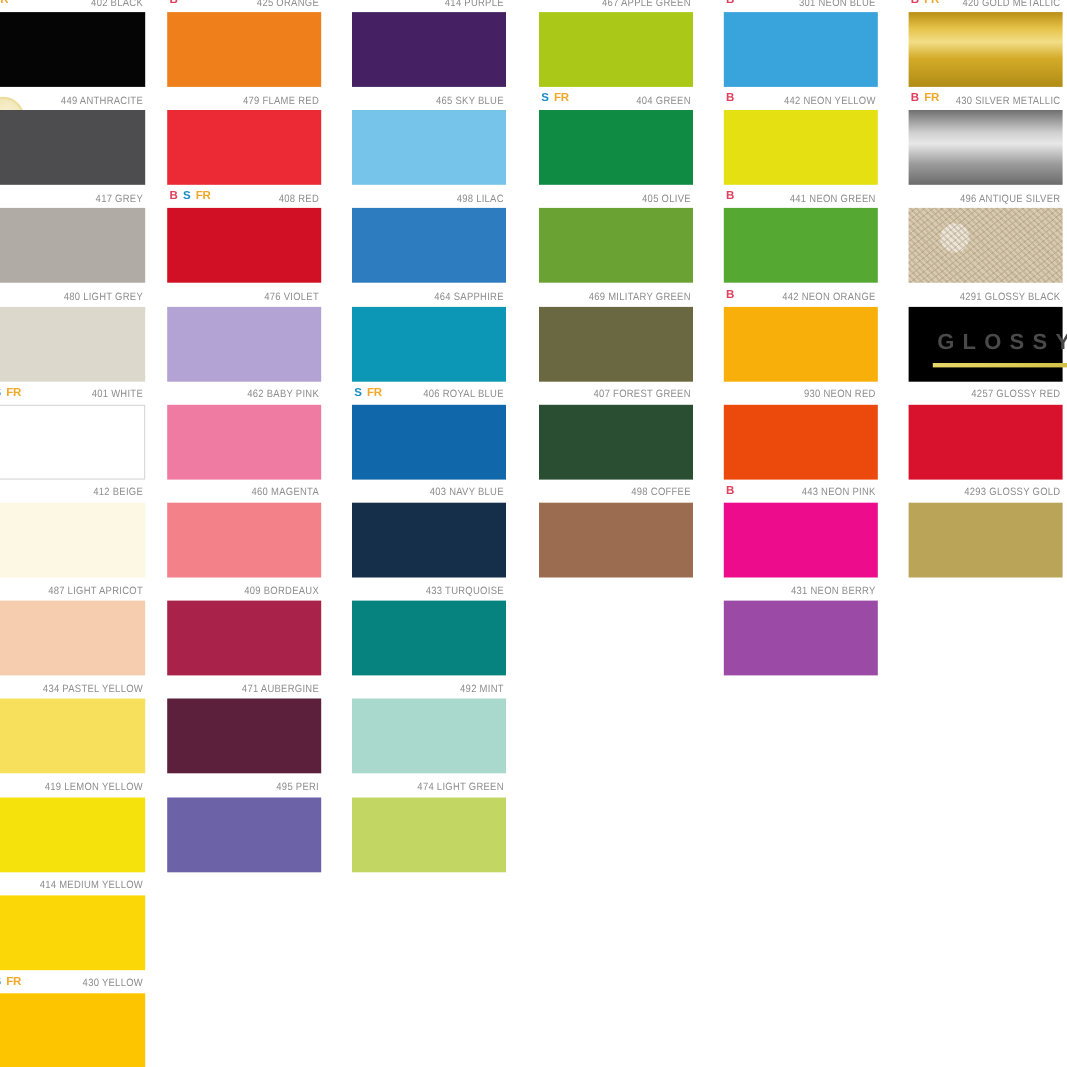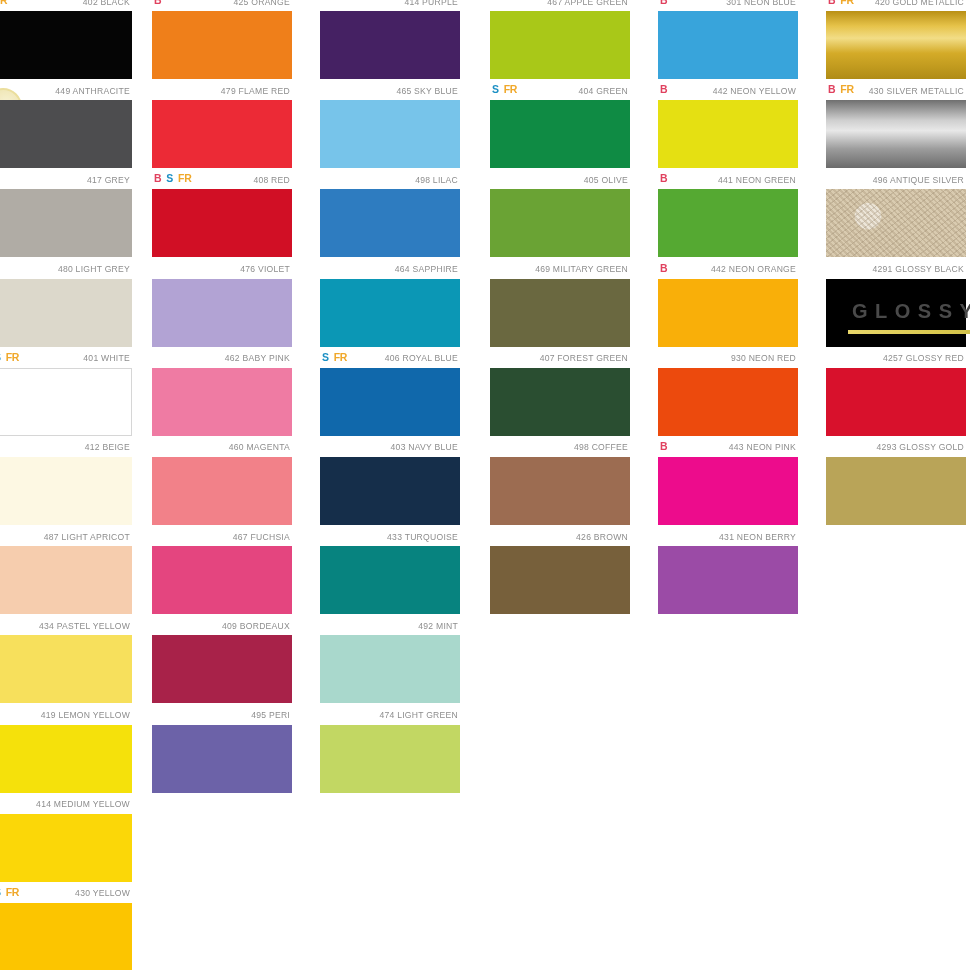--- a/index.html
+++ b/index.html
@@ -247,32 +247,32 @@
         <div class="swatch" title="462 BABY PINK" style="background: rgb(239, 123, 163);"></div>
       </div>
       <div class="cell">
         <div class="labelrow">
           <span class="cname">460 MAGENTA</span>
         </div>
         <div class="swatch" title="460 MAGENTA" style="background: rgb(242, 129, 137);"></div>
       </div>
       <div class="cell">
         <div class="labelrow">
-          <span class="cname">467 FUCHSIA</span>
-        </div>
-        <div class="swatch" title="467 FUCHSIA" style="background: rgb(228, 69, 127);"></div>
-      </div>
-      <div class="cell">
-        <div class="labelrow">
           <span class="cname">409 BORDEAUX</span>
         </div>
         <div class="swatch" title="409 BORDEAUX" style="background: rgb(168, 34, 73);"></div>
       </div>
       <div class="cell">
         <div class="labelrow">
+          <span class="cname">471 AUBERGINE</span>
+        </div>
+        <div class="swatch" title="471 AUBERGINE" style="background: rgb(92, 31, 60);"></div>
+      </div>
+      <div class="cell">
+        <div class="labelrow">
           <span class="cname">495 PERI</span>
         </div>
         <div class="swatch" title="495 PERI" style="background: rgb(108, 98, 168);"></div>
       </div>
     </div>
     <div class="col col-2" style="top: -8px;">
       <div class="cell">
         <div class="labelrow">
           <span class="cname">414 PURPLE</span>
         </div>
@@ -364,26 +364,20 @@
         <div class="labelrow">
           <span class="cname">407 FOREST GREEN</span>
         </div>
         <div class="swatch" title="407 FOREST GREEN" style="background: rgb(42, 78, 49);"></div>
       </div>
       <div class="cell">
         <div class="labelrow">
           <span class="cname">498 COFFEE</span>
         </div>
         <div class="swatch" title="498 COFFEE" style="background: rgb(156, 108, 81);"></div>
-      </div>
-      <div class="cell">
-        <div class="labelrow">
-          <span class="cname">426 BROWN</span>
-        </div>
-        <div class="swatch" title="426 BROWN" style="background: rgb(119, 96, 59);"></div>
       </div>
     </div>
     <div class="col col-4" style="top: -8px;">
       <div class="cell">
         <div class="labelrow">
           <div class="badges">
             <span class="badge badge-B">B</span>
           </div>
           <span class="cname">301 NEON BLUE</span>
         </div>

